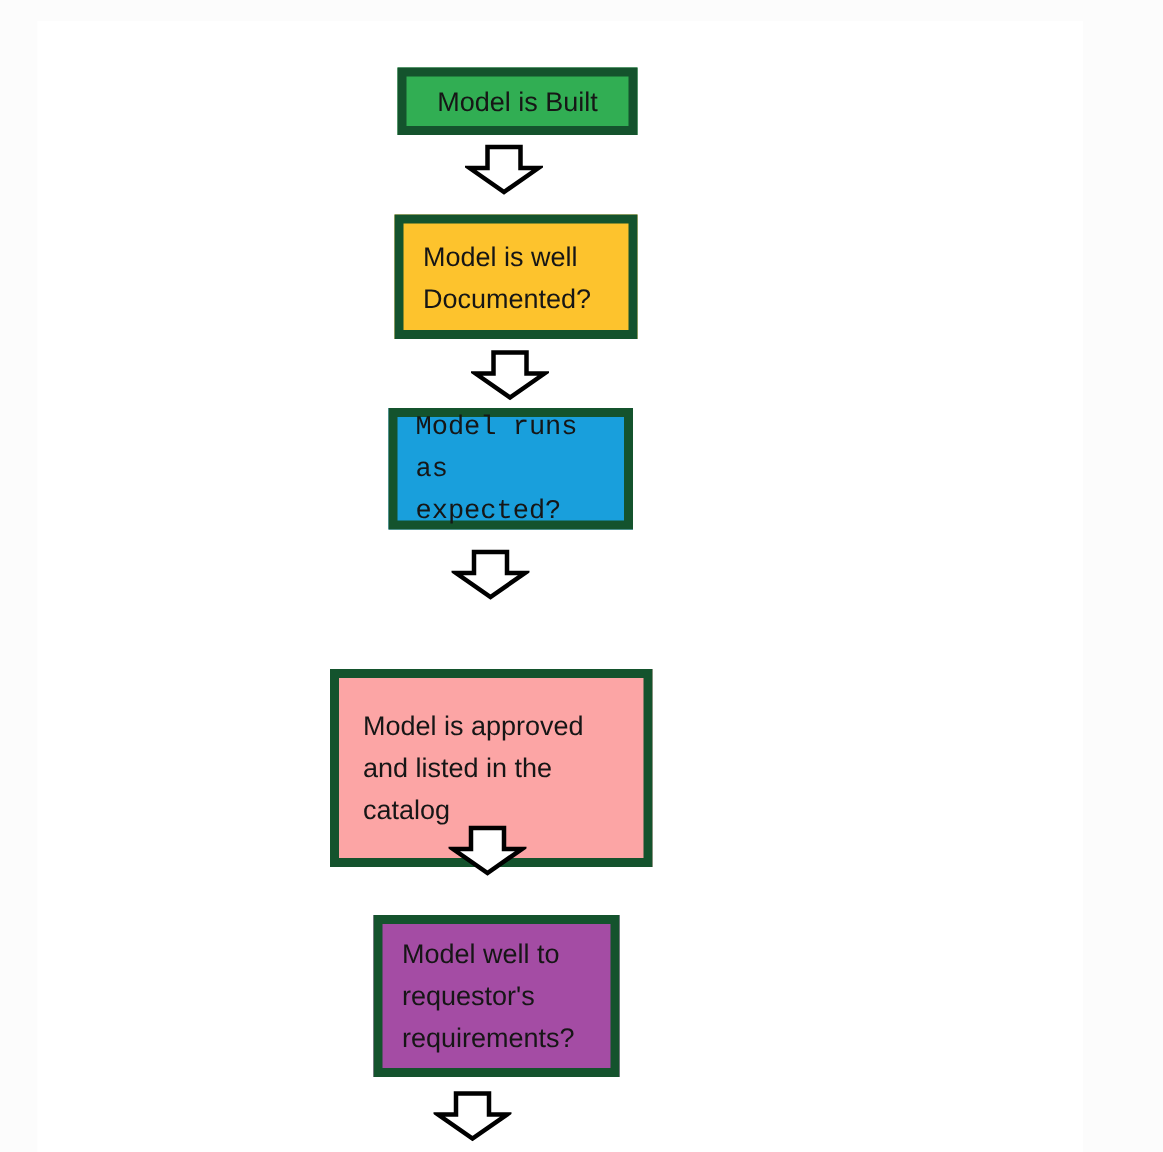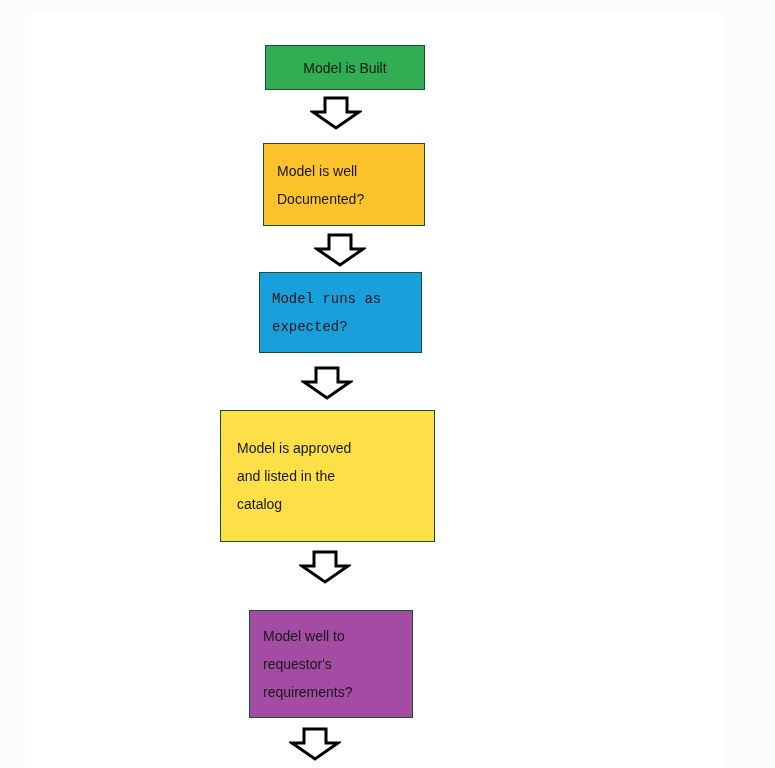--- a/index.html
+++ b/index.html
@@ -16,25 +16,25 @@
   }
   .panel {
     position: absolute;
     left: 25px; top: 14px;
     width: 697px; height: 754px;
     background: #ffffff;
   }
   .node {
     position: absolute;
     box-sizing: border-box;
-    border: 1px solid #14532d;
+    border: 6px solid #14532d;
     display: flex;
     align-items: center;
     color: #161616;
-    font-size: 14px;
+    font-size: 18px;
     line-height: 28px;
     white-space: pre-line;
   }
   .node-0 { left: 265px; top: 45px;  width: 160px; height: 45px;  justify-content: center; text-align: center; }
   .node-1 { left: 263px; top: 143px; width: 162px; height: 83px;  padding-left: 13px; }
   .node-2 { left: 259px; top: 272px; width: 163px; height: 81px;  padding-left: 12px; font-family: Liberation Mono, monospace; }
   .node-3 { left: 220px; top: 410px; width: 215px; height: 132px; padding-left: 16px; }
   .node-4 { left: 249px; top: 610px; width: 164px; height: 108px; padding-left: 13px; }
   .arrow { position: absolute; display: block; }
   .arrow polygon { stroke: #000000; stroke-width: 3; stroke-linejoin: miter; }
@@ -69,21 +69,21 @@
 
   <div class="node node-2" style="background-color: rgb(25, 159, 220);">
     <span>Model runs as
 expected?</span>
   </div>
 
   <svg class="arrow arrow-2" width="52" height="34" viewBox="0 0 52 34">
     <polygon points="15,2 37,2 37,16 49,16 26,32 3,16 15,16" style="fill: rgb(255, 255, 255);"></polygon>
   </svg>
 
-  <div class="node node-3" style="background-color: #fde047;">
+  <div class="node node-3" style="background-color: #fca5a5; margin-top: 36px;">
     <span>Model is approved
 and listed in the
 catalog</span>
   </div>
 
   <svg class="arrow arrow-3" width="52" height="34" viewBox="0 0 52 34">
     <polygon points="15,2 37,2 37,16 49,16 26,32 3,16 15,16" style="fill: rgb(255, 255, 255);"></polygon>
   </svg>
 
   <div class="node node-4" style="background-color: rgb(164, 76, 164);">

